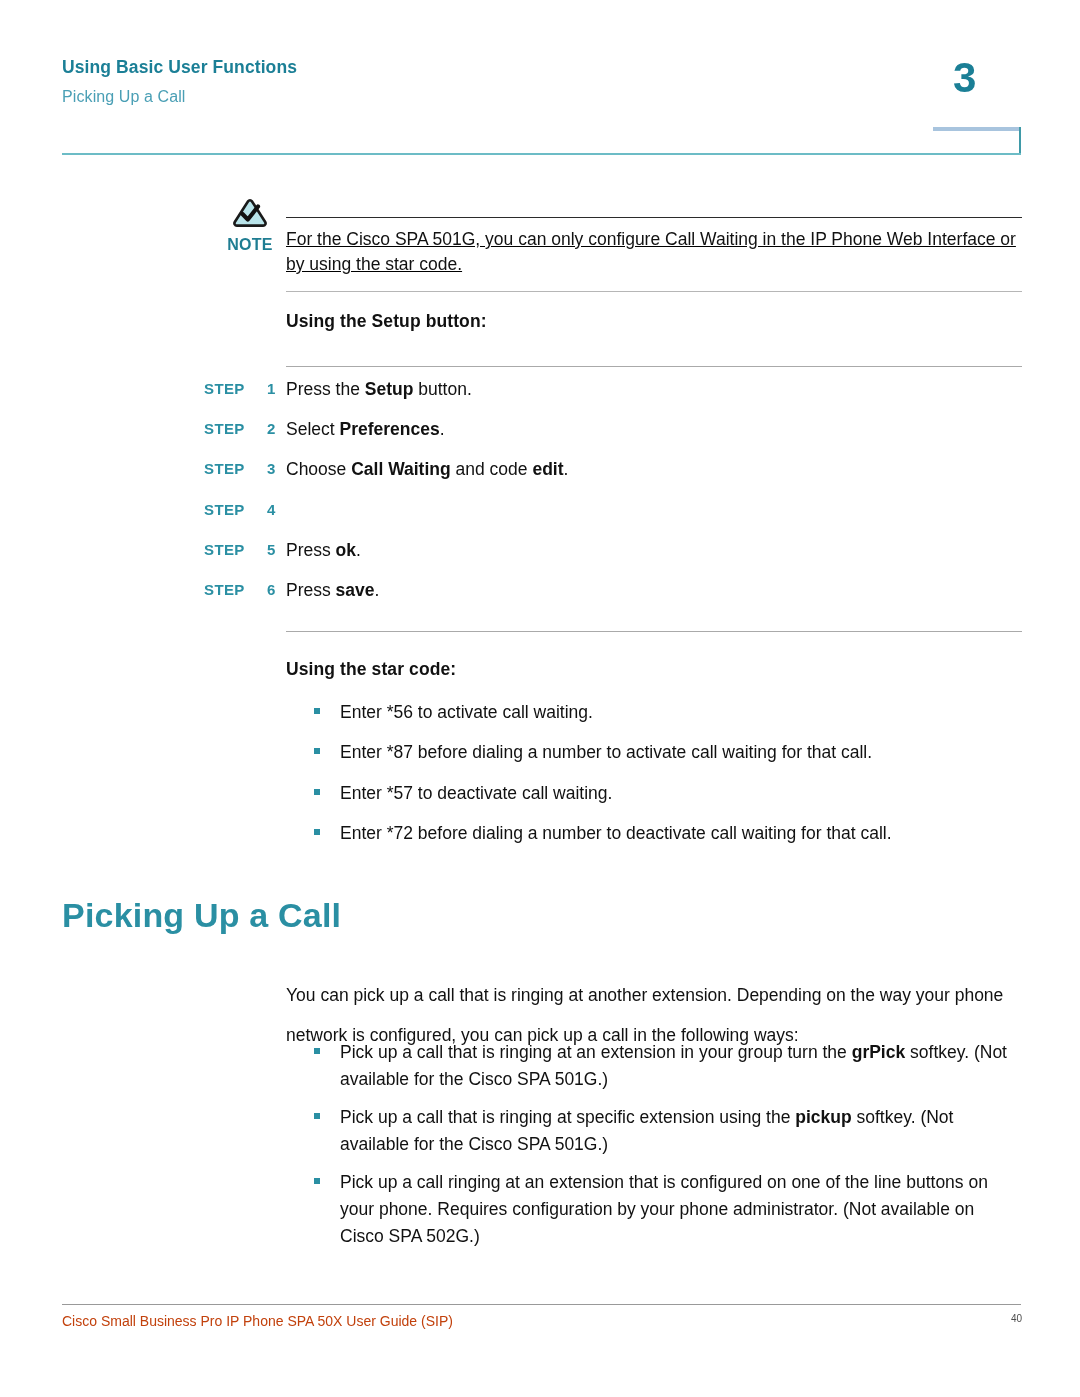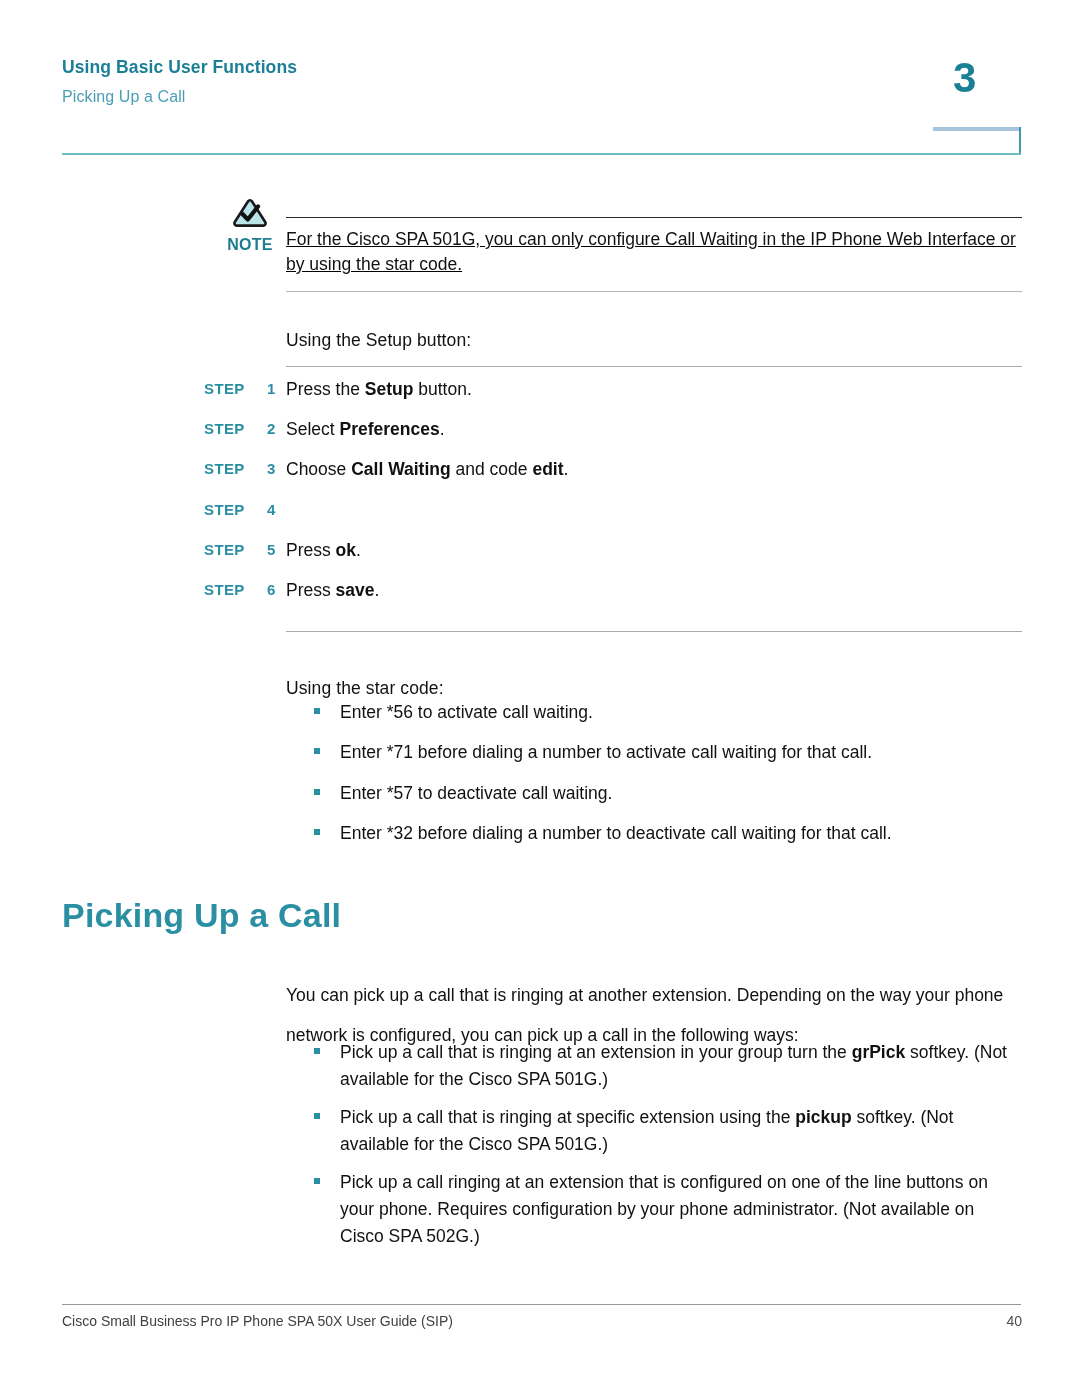--- a/index.html
+++ b/index.html
@@ -134,24 +134,23 @@
     font-size: 17.5px;
     line-height: 25px;
     padding: 9px 0 0 0;
     color: #111;
   }
 
   
   .subhead {
     position: absolute;
     font-size: 17.5px;
-    font-weight: normal;
+    font-weight: bold;
     color: #111;
     letter-spacing: 0.1px;
-    margin-top: 19px;
   }
 
   .hrule {
     position: absolute;
     height: 1px;
     background: #aaaaaa;
   }
 
   
   .step-row {
@@ -242,29 +241,29 @@
     top: 1304px;
     width: 959px;
     height: 1px;
     background: #999999;
   }
   .footer-left {
     position: absolute;
     left: 62px;
     top: 1313px;
     font-size: 14px;
-    color: #404040;
+    color: #c2410c;
   }
   .footer-right {
     position: absolute;
     left: 990px;
     top: 1313px;
     width: 32px;
     text-align: right;
-    font-size: 14px;
+    font-size: 10px;
     color: #4d4d4d;
   }
 </style>
 </head>
 <body>
 
 <div class="page">
 
   <div class="header">
     <div class="running-head">Using Basic User Functions</div>
@@ -330,29 +329,29 @@
 
   <div class="hrule" style="left:286px; top:631px; width:736px;"></div>
   <div class="subhead" style="left:286px; top:659px;">Using the star code:</div>
 
   <div class="bullet-row" style="top:699px;">
     <span class="bullet-mark"></span>
     <span class="bullet-text">Enter *56 to activate call waiting.</span>
   </div>
   <div class="bullet-row" style="top:739px;">
     <span class="bullet-mark"></span>
-    <span class="bullet-text">Enter *71 before dialing a number to activate call waiting for that call.</span>
+    <span class="bullet-text">Enter *87 before dialing a number to activate call waiting for that call.</span>
   </div>
   <div class="bullet-row" style="top:780px;">
     <span class="bullet-mark"></span>
     <span class="bullet-text">Enter *57 to deactivate call waiting.</span>
   </div>
   <div class="bullet-row" style="top:820px;">
     <span class="bullet-mark"></span>
-    <span class="bullet-text">Enter *32 before dialing a number to deactivate call waiting for that call.</span>
+    <span class="bullet-text">Enter *72 before dialing a number to deactivate call waiting for that call.</span>
   </div>
 
   <div class="big-heading">Picking Up a Call</div>
 
   <div class="body-para">You can pick up a call that is ringing at another extension. Depending on the way your phone network is configured, you can pick up a call in the following ways:</div>
 
   <div class="bullet-row" style="top:1039px;">
     <span class="bullet-mark"></span>
     <span class="bullet-text"><span>Pick up a call that is ringing at an extension in your group turn the </span><b>grPick</b><span> softkey. (Not available for the Cisco SPA 501G.)</span></span>
   </div>

